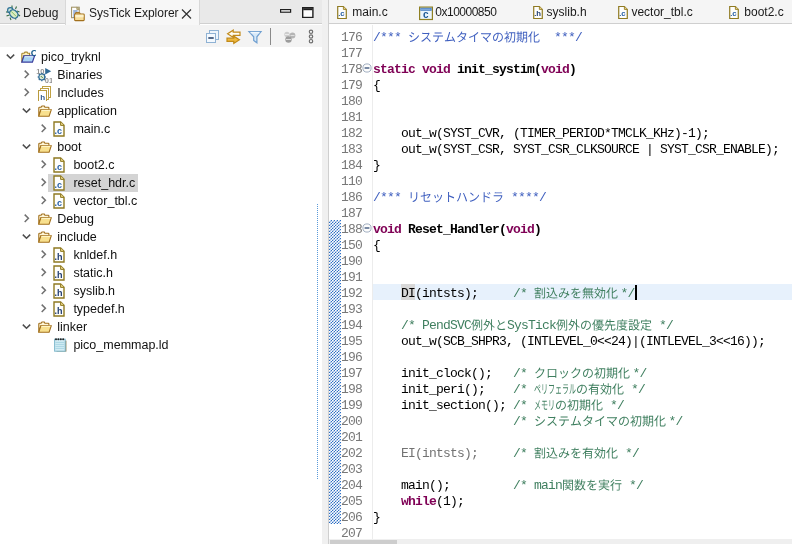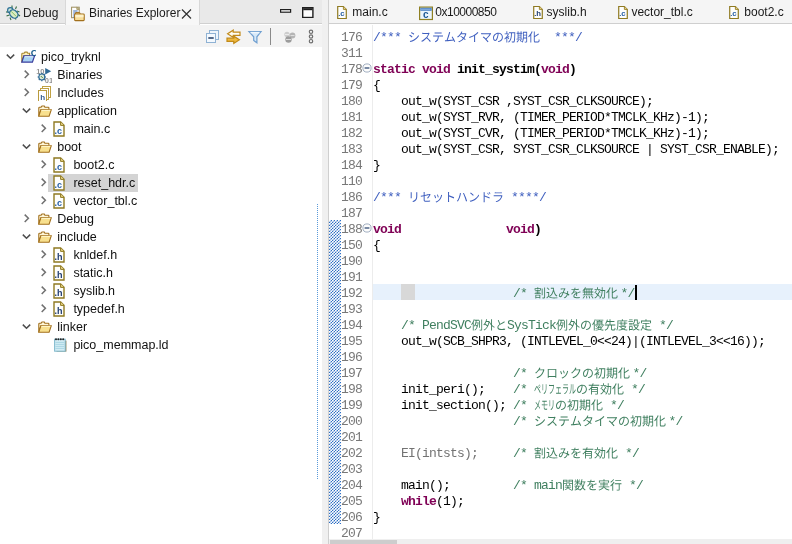--- a/index.html
+++ b/index.html
@@ -24,21 +24,21 @@
     <g stroke="#4f7cc0" stroke-width="1.1">
       <line x1="4.2" y1="5" x2="8.6" y2="5"></line>
       <line x1="4.2" y1="7" x2="8.6" y2="7"></line>
       <line x1="4.2" y1="9" x2="8.6" y2="9"></line>
       <line x1="4.2" y1="11" x2="8.6" y2="11"></line>
     </g>
     <rect x="6.4" y="6.6" width="4.6" height="2.2" rx="0.5" fill="#f2cd7c" stroke="#a2701d" stroke-width="1"></rect>
     <rect x="5.6" y="8" width="9.6" height="6.6" rx="0.8" fill="#f7dd9a" stroke="#a2701d" stroke-width="1.1"></rect>
     <rect x="6.3" y="8.7" width="8.2" height="2.6" fill="#fdf2cb"></rect>
   </svg>
-<div class="abs" style="left:89px;top:5.5px;font-size:12px;color:#1b1b1b">Binaries Explorer</div>
+<div class="abs" style="left:89px;top:5.5px;font-size:12px;color:#1b1b1b">SysTick Explorer</div>
 <svg class="abs" style="left:179.5px;top:8px" width="13" height="12" viewBox="0 0 13 12">
     <path d="M2 1.5 L11 10.5 M11 1.5 L2 10.5" stroke="#333" stroke-width="1.2" fill="none"></path>
   </svg>
 <svg class="abs" style="left:280px;top:9px" width="12" height="4" viewBox="0 0 12 4">
     <rect x="0.6" y="0.6" width="10" height="2.6" fill="#fdfdfd" stroke="#1f1f1f" stroke-width="1.2"></rect>
   </svg>
 <svg class="abs" style="left:302px;top:7px" width="12" height="11" viewBox="0 0 12 11">
     <rect x="0.7" y="0.7" width="10.2" height="9.8" fill="#fdfdfd" stroke="#1f1f1f" stroke-width="1.4"></rect>
     <rect x="1.2" y="1.2" width="9.2" height="2" fill="#1f1f1f"></rect>
   </svg>
@@ -284,21 +284,21 @@
     <text x="2.6" y="12.6" font-family="Liberation Sans" font-size="9" font-weight="bold" fill="#2760a6">.c</text>
   </svg>
 <div class="et" style="left:744.3px;top:5px">boot2.c</div>
 <div class="abs" style="left:329px;top:25px;width:463px;height:514px;overflow:hidden">
     <div class="abs" style="left:-329px;top:-25px;width:636px;height:544px">
       <div class="abs" style="left:373px;top:284.0px;width:419px;height:16px;background:#e7f1fc"></div>
       <div class="abs" style="left:401.0px;top:284.0px;width:14px;height:16px;background:#d8d8d8"></div>
       <div class="abs" style="left:329px;top:220px;width:11.5px;height:304px;background-image:linear-gradient(45deg,#2e6fc4 25%,transparent 25%,transparent 75%,#2e6fc4 75%),linear-gradient(45deg,#2e6fc4 25%,transparent 25%,transparent 75%,#2e6fc4 75%);background-size:3px 3px;background-position:0 0,1.5px 1.5px"></div>
       <div class="abs" style="left:371.5px;top:25px;width:1px;height:514px;background:#ececec"></div>
       <div class="ln" style="left:341px;top:29.7px">176</div>
-      <div class="ln" style="left:341px;top:45.7px">311</div>
+      <div class="ln" style="left:341px;top:45.7px">177</div>
       <div class="ln" style="left:341px;top:61.7px">178</div>
       <div class="ln" style="left:341px;top:77.7px">179</div>
       <div class="ln" style="left:341px;top:93.7px">180</div>
       <div class="ln" style="left:341px;top:109.7px">181</div>
       <div class="ln" style="left:341px;top:125.7px">182</div>
       <div class="ln" style="left:341px;top:141.7px">183</div>
       <div class="ln" style="left:341px;top:157.7px">184</div>
       <div class="ln" style="left:341px;top:173.7px">110</div>
       <div class="ln" style="left:341px;top:189.7px">186</div>
       <div class="ln" style="left:341px;top:205.7px">187</div>
@@ -338,41 +338,41 @@
       </svg>
       <div class="cd" style="left:540.0px;top:29.7px;color:#3f5fbf">  ***/</div>
       <div class="cd" style="left:373.0px;top:61.7px;color:#7f0055;font-weight:bold">static</div>
       <div class="cd" style="left:415.0px;top:61.7px;color:#000000"> </div>
       <div class="cd" style="left:422.0px;top:61.7px;color:#7f0055;font-weight:bold">void</div>
       <div class="cd" style="left:450.0px;top:61.7px;color:#000000"> </div>
       <div class="cd" style="left:457.0px;top:61.7px;color:#000000;font-weight:bold">init_systim(</div>
       <div class="cd" style="left:541.0px;top:61.7px;color:#7f0055;font-weight:bold">void</div>
       <div class="cd" style="left:569.0px;top:61.7px;color:#000000;font-weight:bold">)</div>
       <div class="cd" style="left:373.0px;top:77.7px;color:#000000">{</div>
-      <div class="cd" style="left:373.0px;top:93.7px;color:#000000">    out_w(SYST_CSR ,SYST_CSR_CLKSOURCE);</div>
-      <div class="cd" style="left:373.0px;top:109.7px;color:#000000">    out_w(SYST_RVR, (TIMER_PERIOD*TMCLK_KHz)-1);</div>
       <div class="cd" style="left:373.0px;top:125.7px;color:#000000">    out_w(SYST_CVR, (TIMER_PERIOD*TMCLK_KHz)-1);</div>
       <div class="cd" style="left:373.0px;top:141.7px;color:#000000">    out_w(SYST_CSR, SYST_CSR_CLKSOURCE | SYST_CSR_ENABLE);</div>
       <div class="cd" style="left:373.0px;top:157.7px;color:#000000">}</div>
       <div class="cd" style="left:373.0px;top:189.7px;color:#3f5fbf">/*** </div>
       <svg class="abs" style="left:408.0px;top:189.7px" width="96.0" height="17" viewBox="0 0 96.0 17" fill="#3f5fbf">
         <use href="#g11" transform="translate(0.00 11.60) scale(0.01200 -0.01240)"></use>
         <use href="#g12" transform="translate(12.00 11.60) scale(0.01200 -0.01240)"></use>
         <use href="#g13" transform="translate(24.00 11.60) scale(0.01200 -0.01240)"></use>
         <use href="#g14" transform="translate(36.00 11.60) scale(0.01200 -0.01240)"></use>
         <use href="#g15" transform="translate(48.00 11.60) scale(0.01200 -0.01240)"></use>
         <use href="#g16" transform="translate(60.00 11.60) scale(0.01200 -0.01240)"></use>
         <use href="#g17" transform="translate(72.00 11.60) scale(0.01200 -0.01240)"></use>
         <use href="#g18" transform="translate(84.00 11.60) scale(0.01200 -0.01240)"></use>
       </svg>
       <div class="cd" style="left:504.0px;top:189.7px;color:#3f5fbf"> ****/</div>
       <div class="cd" style="left:373.0px;top:221.7px;color:#7f0055;font-weight:bold">void</div>
+      <div class="cd" style="left:401.0px;top:221.7px;color:#000000;font-weight:bold"> Reset_Handler(</div>
       <div class="cd" style="left:506.0px;top:221.7px;color:#7f0055;font-weight:bold">void</div>
       <div class="cd" style="left:534.0px;top:221.7px;color:#000000;font-weight:bold">)</div>
       <div class="cd" style="left:373.0px;top:237.7px;color:#000000">{</div>
+      <div class="cd" style="left:373.0px;top:285.7px;color:#000000">    DI(intsts);     </div>
       <div class="cd" style="left:513.0px;top:285.7px;color:#3f7f5f">/* </div>
       <svg class="abs" style="left:534.0px;top:285.7px" width="84.0" height="17" viewBox="0 0 84.0 17" fill="#3f7f5f">
         <use href="#g19" transform="translate(0.00 11.60) scale(0.01200 -0.01240)"></use>
         <use href="#g20" transform="translate(12.00 11.60) scale(0.01200 -0.01240)"></use>
         <use href="#g21" transform="translate(24.00 11.60) scale(0.01200 -0.01240)"></use>
         <use href="#g22" transform="translate(36.00 11.60) scale(0.01200 -0.01240)"></use>
         <use href="#g23" transform="translate(48.00 11.60) scale(0.01200 -0.01240)"></use>
         <use href="#g24" transform="translate(60.00 11.60) scale(0.01200 -0.01240)"></use>
         <use href="#g10" transform="translate(72.00 11.60) scale(0.01200 -0.01240)"></use>
       </svg>
@@ -390,20 +390,21 @@
         <use href="#g26" transform="translate(12.00 11.60) scale(0.01200 -0.01240)"></use>
         <use href="#g7" transform="translate(24.00 11.60) scale(0.01200 -0.01240)"></use>
         <use href="#g28" transform="translate(36.00 11.60) scale(0.01200 -0.01240)"></use>
         <use href="#g29" transform="translate(48.00 11.60) scale(0.01200 -0.01240)"></use>
         <use href="#g30" transform="translate(60.00 11.60) scale(0.01200 -0.01240)"></use>
         <use href="#g31" transform="translate(72.00 11.60) scale(0.01200 -0.01240)"></use>
         <use href="#g32" transform="translate(84.00 11.60) scale(0.01200 -0.01240)"></use>
       </svg>
       <div class="cd" style="left:652.0px;top:317.7px;color:#3f7f5f"> */</div>
       <div class="cd" style="left:373.0px;top:333.7px;color:#000000">    out_w(SCB_SHPR3, (INTLEVEL_0&lt;&lt;24)|(INTLEVEL_3&lt;&lt;16));</div>
+      <div class="cd" style="left:373.0px;top:365.7px;color:#000000">    init_clock();   </div>
       <div class="cd" style="left:513.0px;top:365.7px;color:#3f7f5f">/* </div>
       <svg class="abs" style="left:534.0px;top:365.7px" width="96.0" height="17" viewBox="0 0 96.0 17" fill="#3f7f5f">
         <use href="#g33" transform="translate(0.00 11.60) scale(0.01200 -0.01240)"></use>
         <use href="#g34" transform="translate(12.00 11.60) scale(0.01200 -0.01240)"></use>
         <use href="#g13" transform="translate(24.00 11.60) scale(0.01200 -0.01240)"></use>
         <use href="#g33" transform="translate(36.00 11.60) scale(0.01200 -0.01240)"></use>
         <use href="#g7" transform="translate(48.00 11.60) scale(0.01200 -0.01240)"></use>
         <use href="#g8" transform="translate(60.00 11.60) scale(0.01200 -0.01240)"></use>
         <use href="#g9" transform="translate(72.00 11.60) scale(0.01200 -0.01240)"></use>
         <use href="#g10" transform="translate(84.00 11.60) scale(0.01200 -0.01240)"></use>

